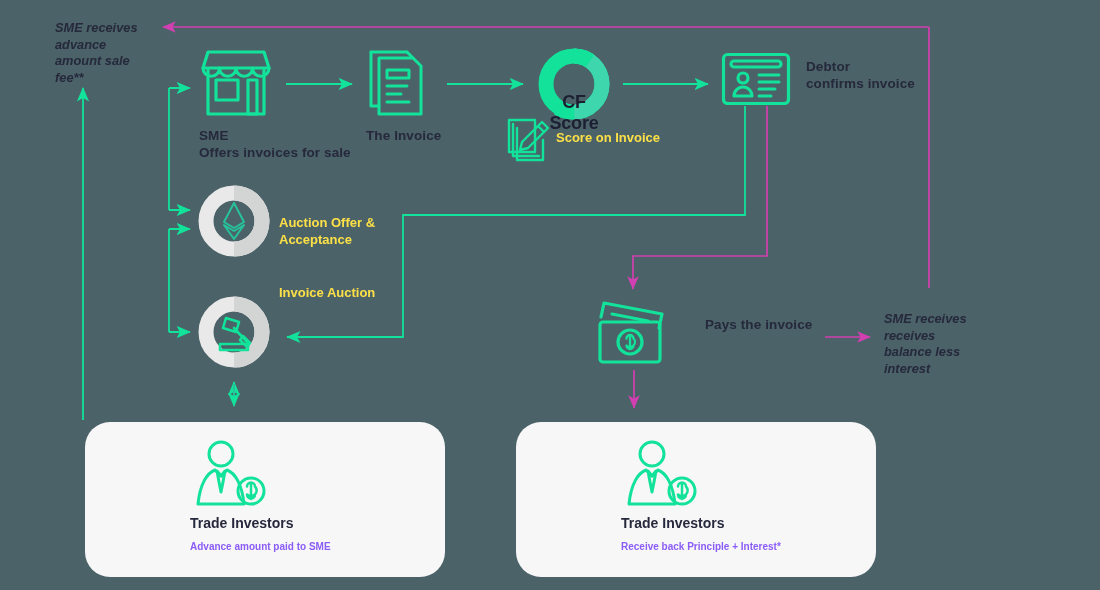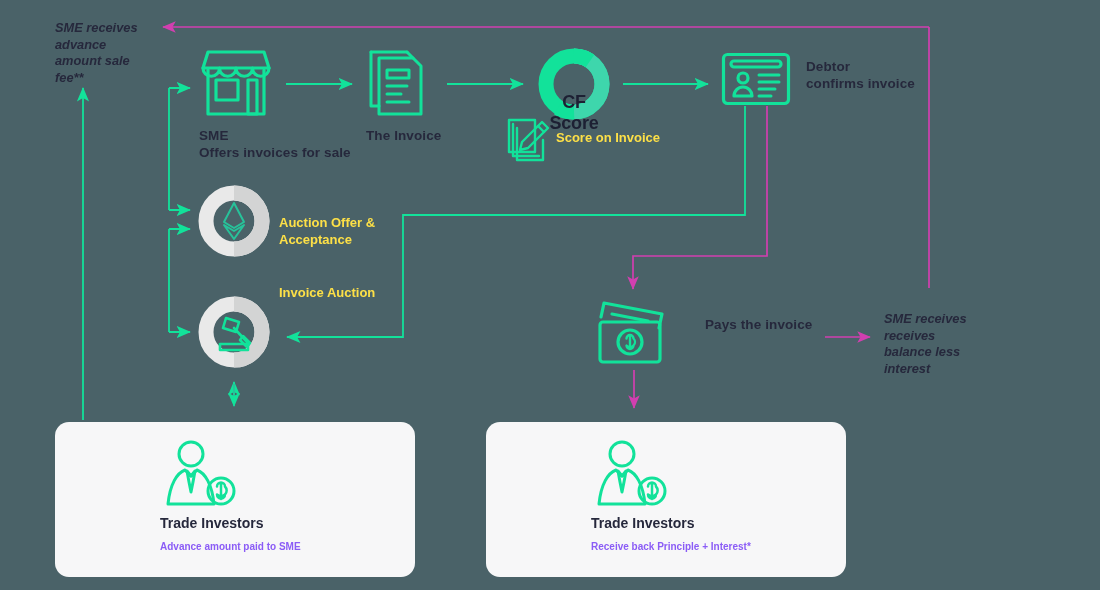--- a/index.html
+++ b/index.html
@@ -11,21 +11,21 @@
     position:relative;
   }
   #stage{position:absolute;inset:0;width:1100px;height:590px;}
   .lbl{position:absolute;color:#26283c;letter-spacing:.1px;}
   .lbl .t{font-weight:bold;font-size:13.5px;line-height:17px;display:block;}
   .lbl .s{font-weight:bold;font-size:13.5px;line-height:17px;display:block;}
   .note{position:absolute;color:#26283c;font-size:12.8px;line-height:16.5px;font-weight:600;font-style:italic;}
   .note span{display:block;}
   .icon{position:absolute;}
   .card{
-    position:absolute;background:#f7f7f8;border-radius:14px;
+    position:absolute;background:#f7f7f8;border-radius:25px;margin-left:30px;
   }
   .card-title{font-weight:bold;font-size:14px;color:#26283c;line-height:18px;}
   .card-sub{font-weight:bold;font-size:10px;color:#8b5cf6;line-height:18px;}
   .card-text{position:absolute;left:105px;}
   .donut-label{position:absolute;color:#fde047;font-weight:bold;font-size:13px;line-height:17px;}
   .donut-label span{display:block;}
   .cf-text{
     position:absolute;font-weight:bold;font-size:18px;color:#1d2033;
     width:100%;text-align:center;top:44px;left:0;letter-spacing:-.2px;
   }

